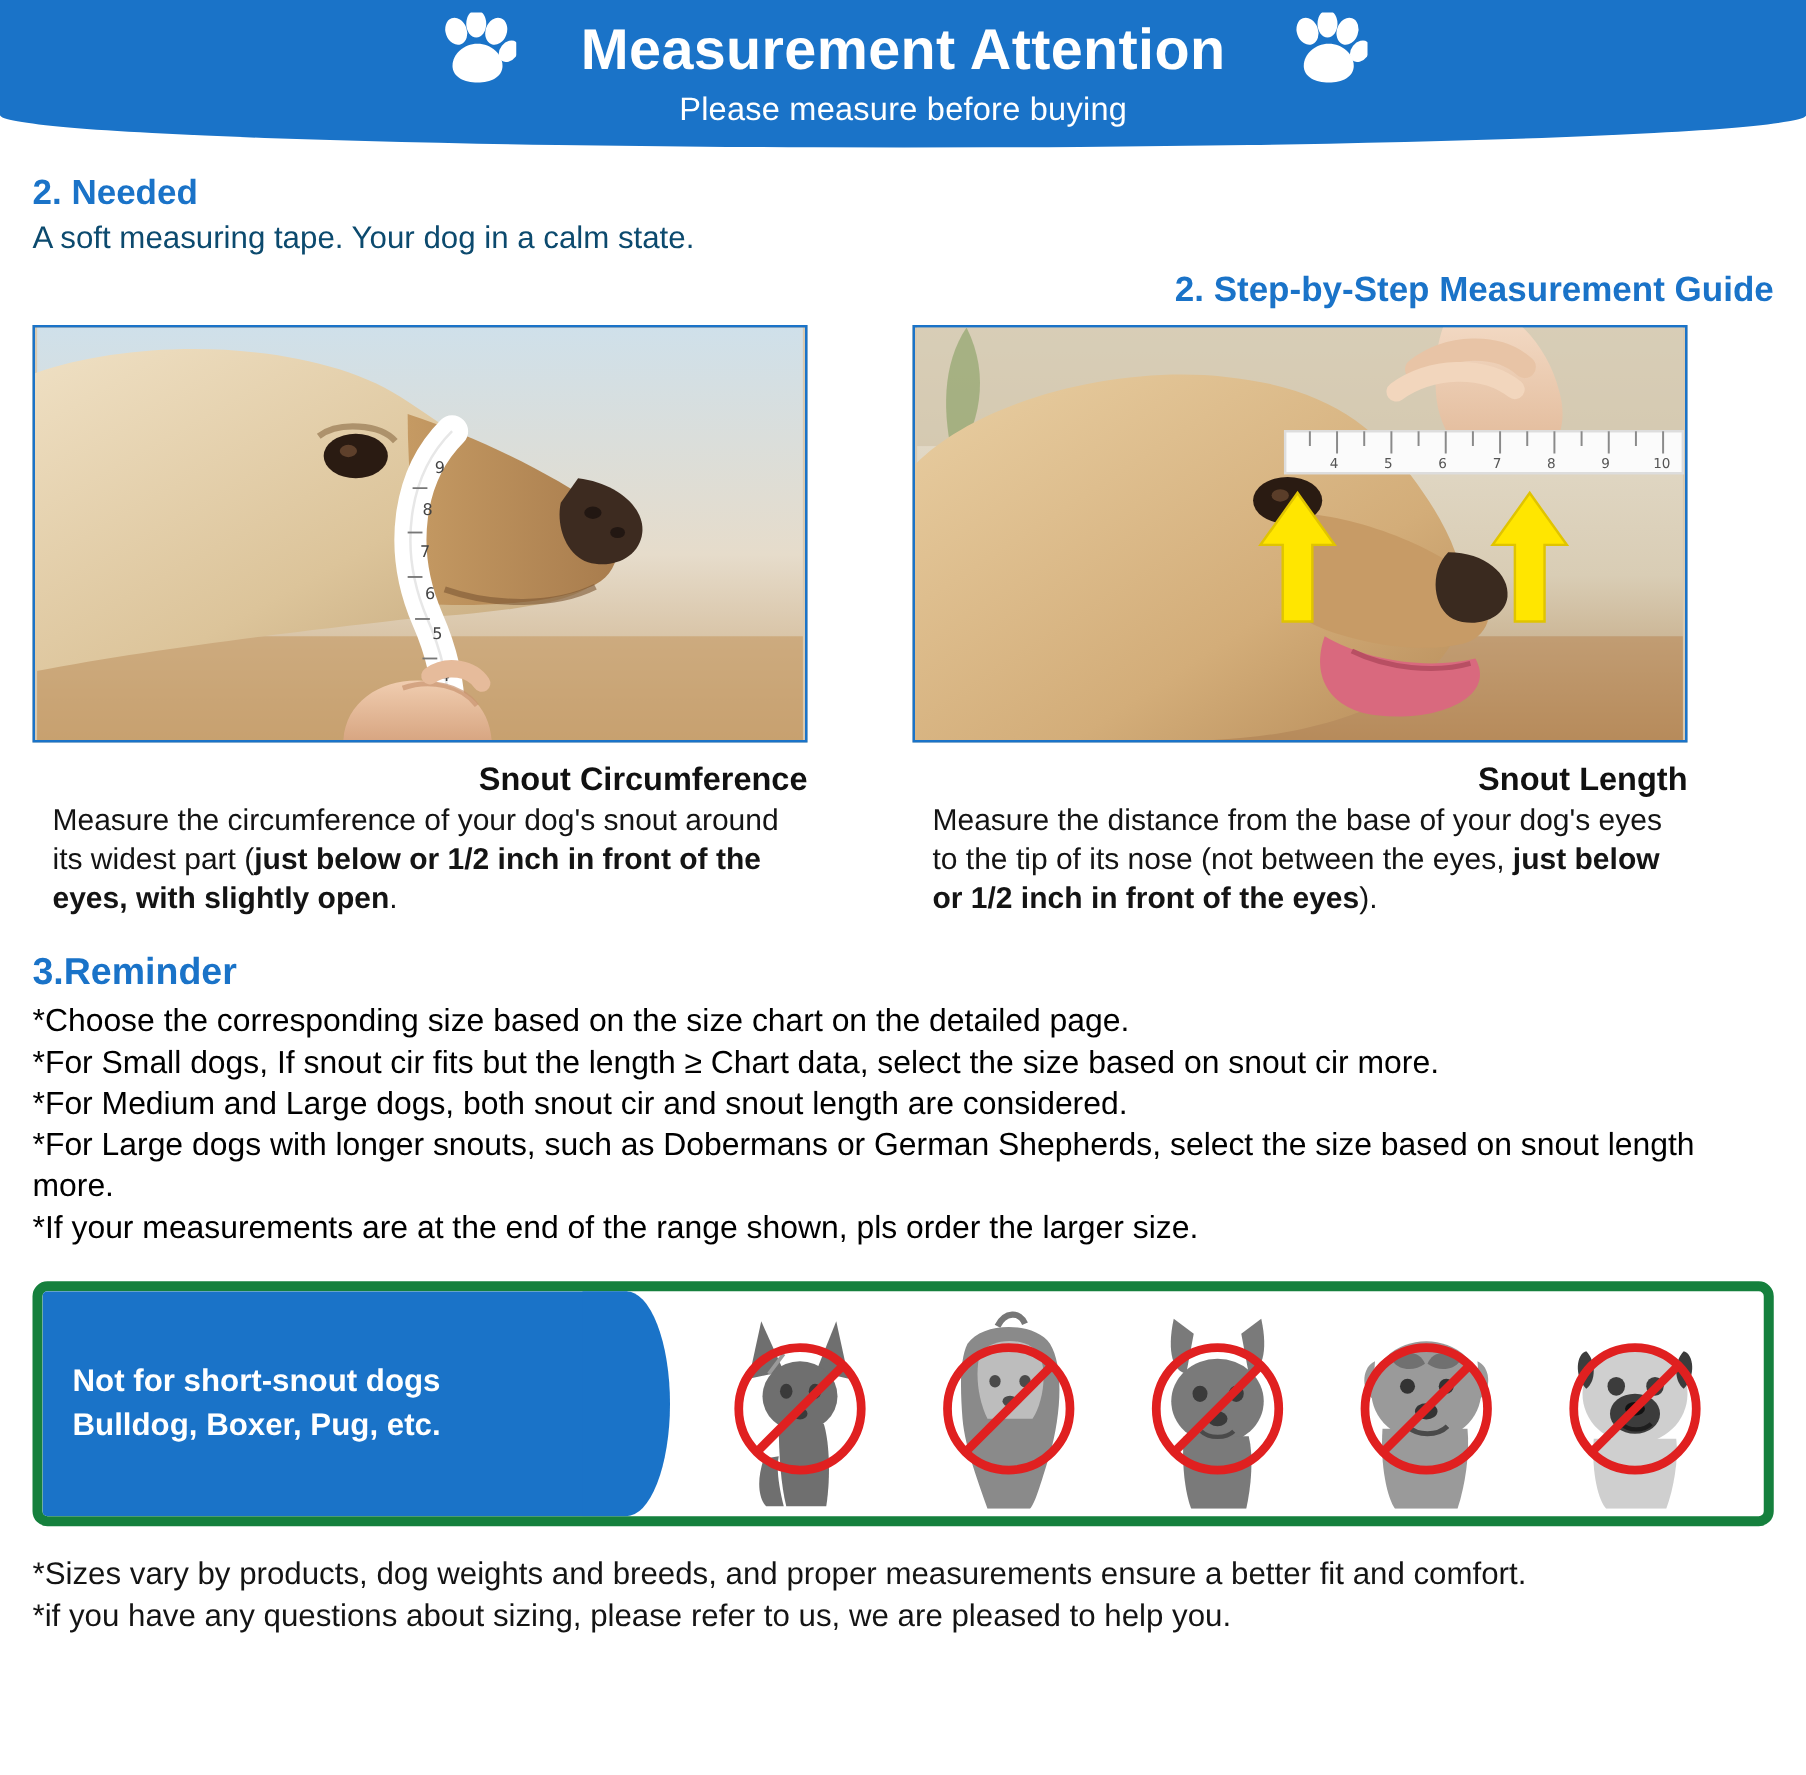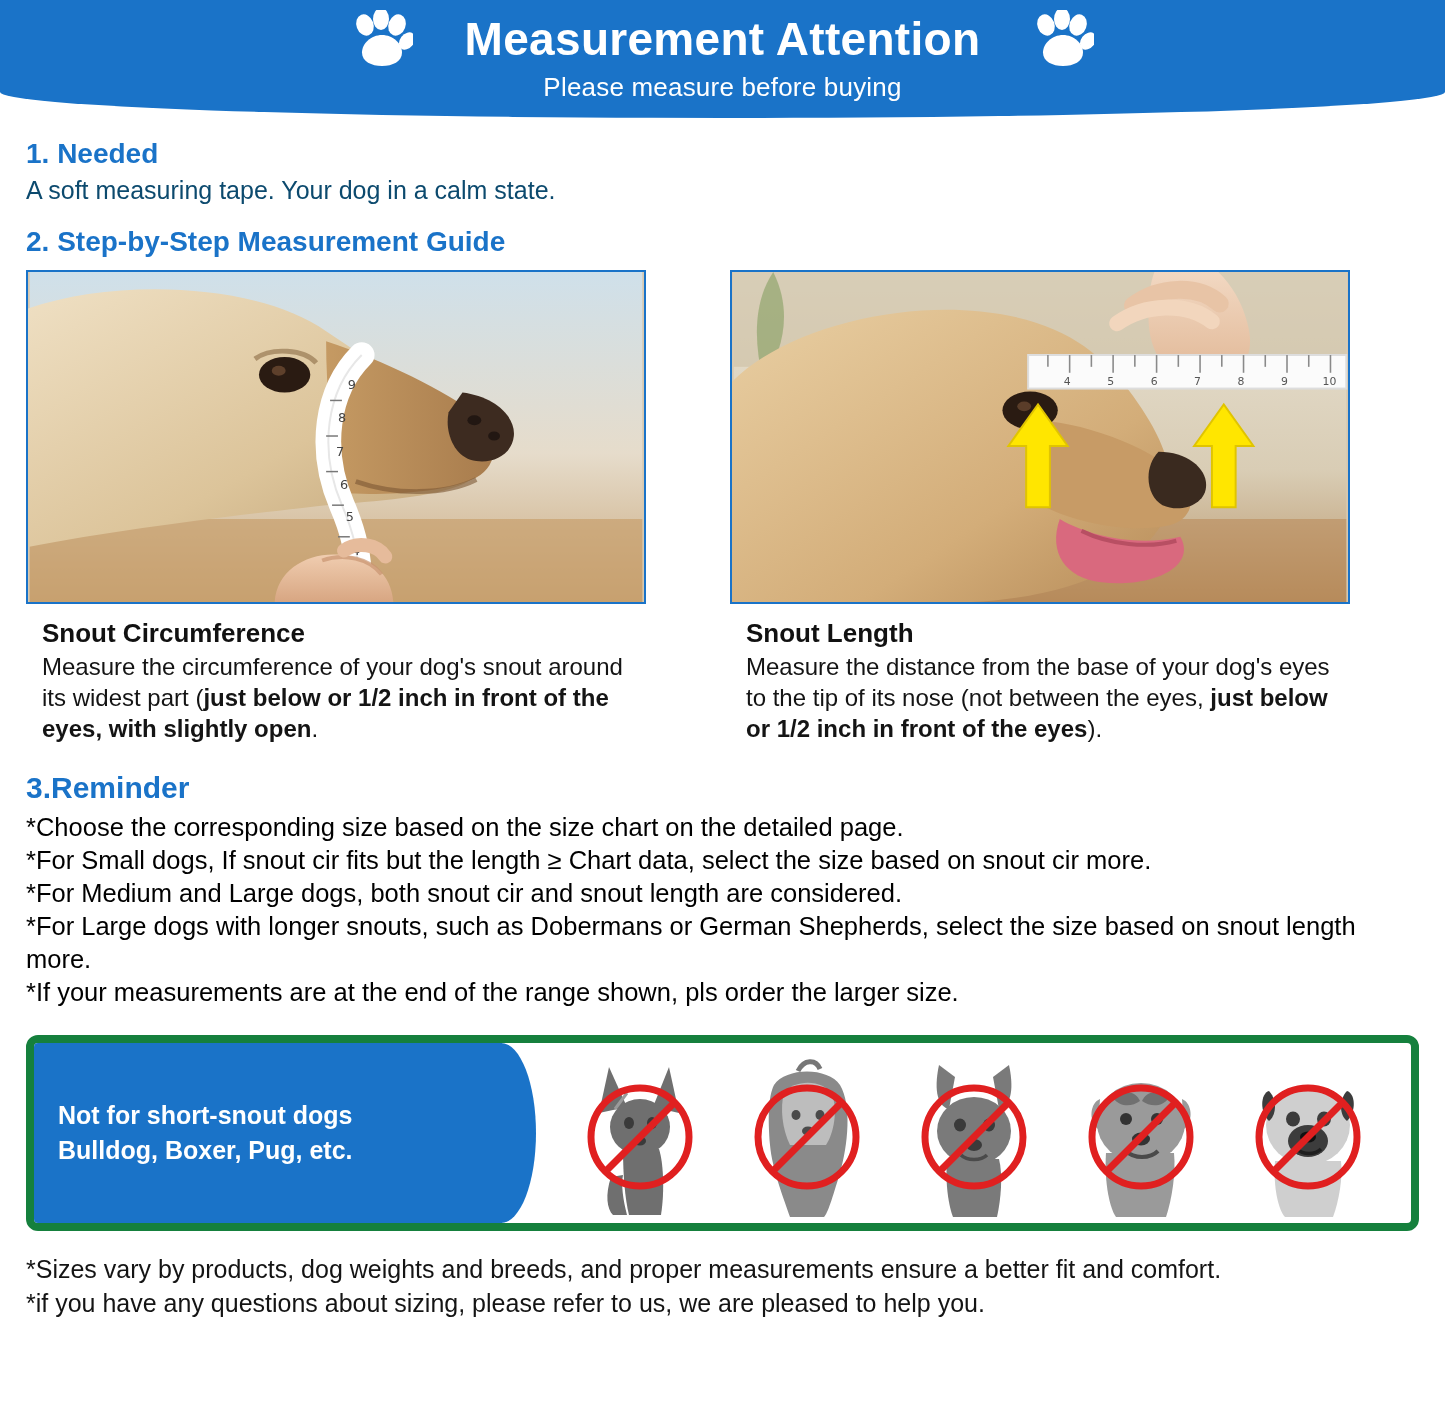--- a/index.html
+++ b/index.html
@@ -64,21 +64,21 @@
   
   .content {
     padding: 14px 26px 0 26px;
   }
   .sec-head {
     color: #1a73c8;
     font-size: 28px;
     font-weight: bold;
     margin: 6px 0 4px 0;
   }
-  .sec-head.small-gap { margin-top: 20px; }
+  .sec-head.small-gap { margin-top: 10px; text-align: right; }
   .body-text {
     font-size: 25px;
     line-height: 1.28;
     color: #0c4a6e;
   }
 
   
   .panels {
     display: flex;
     gap: 84px;
@@ -93,20 +93,21 @@
     overflow: hidden;
     position: relative;
     background: #d8c9b0;
   }
   .photo svg { display: block; width: 100%; height: 100%; }
   .panel-title {
     font-size: 26px;
     font-weight: bold;
     margin: 14px 0 2px 16px;
     color: #111;
+    text-align: right;
   }
   .panel-body {
     font-size: 24px;
     line-height: 1.3;
     margin-left: 16px;
     color: #141414;
   }
   .panel-body b { font-weight: bold; }
 
   
@@ -219,21 +220,21 @@
           <path d="M31 25c11 0 20 8.5 20 17.5S41.5 56 31 56 11 51.5 11 42.5 20 25 31 25z" fill="#ffffff"></path>
         </svg>
       </span>
     </div>
     <div class="header-sub">Please measure before buying</div>
   </div>
 </div>
 
 <div class="content">
 
-  <div class="sec-head">1. Needed</div>
+  <div class="sec-head">2. Needed</div>
   <div class="body-text">A soft measuring tape. Your dog in a calm state.</div>
 
   <div class="sec-head small-gap">2. Step-by-Step Measurement Guide</div>
 
   <div class="panels">
 
     <div class="panel">
       <div class="photo">
         <svg viewBox="0 0 620 334" xmlns="http://www.w3.org/2000/svg">
           <defs>

